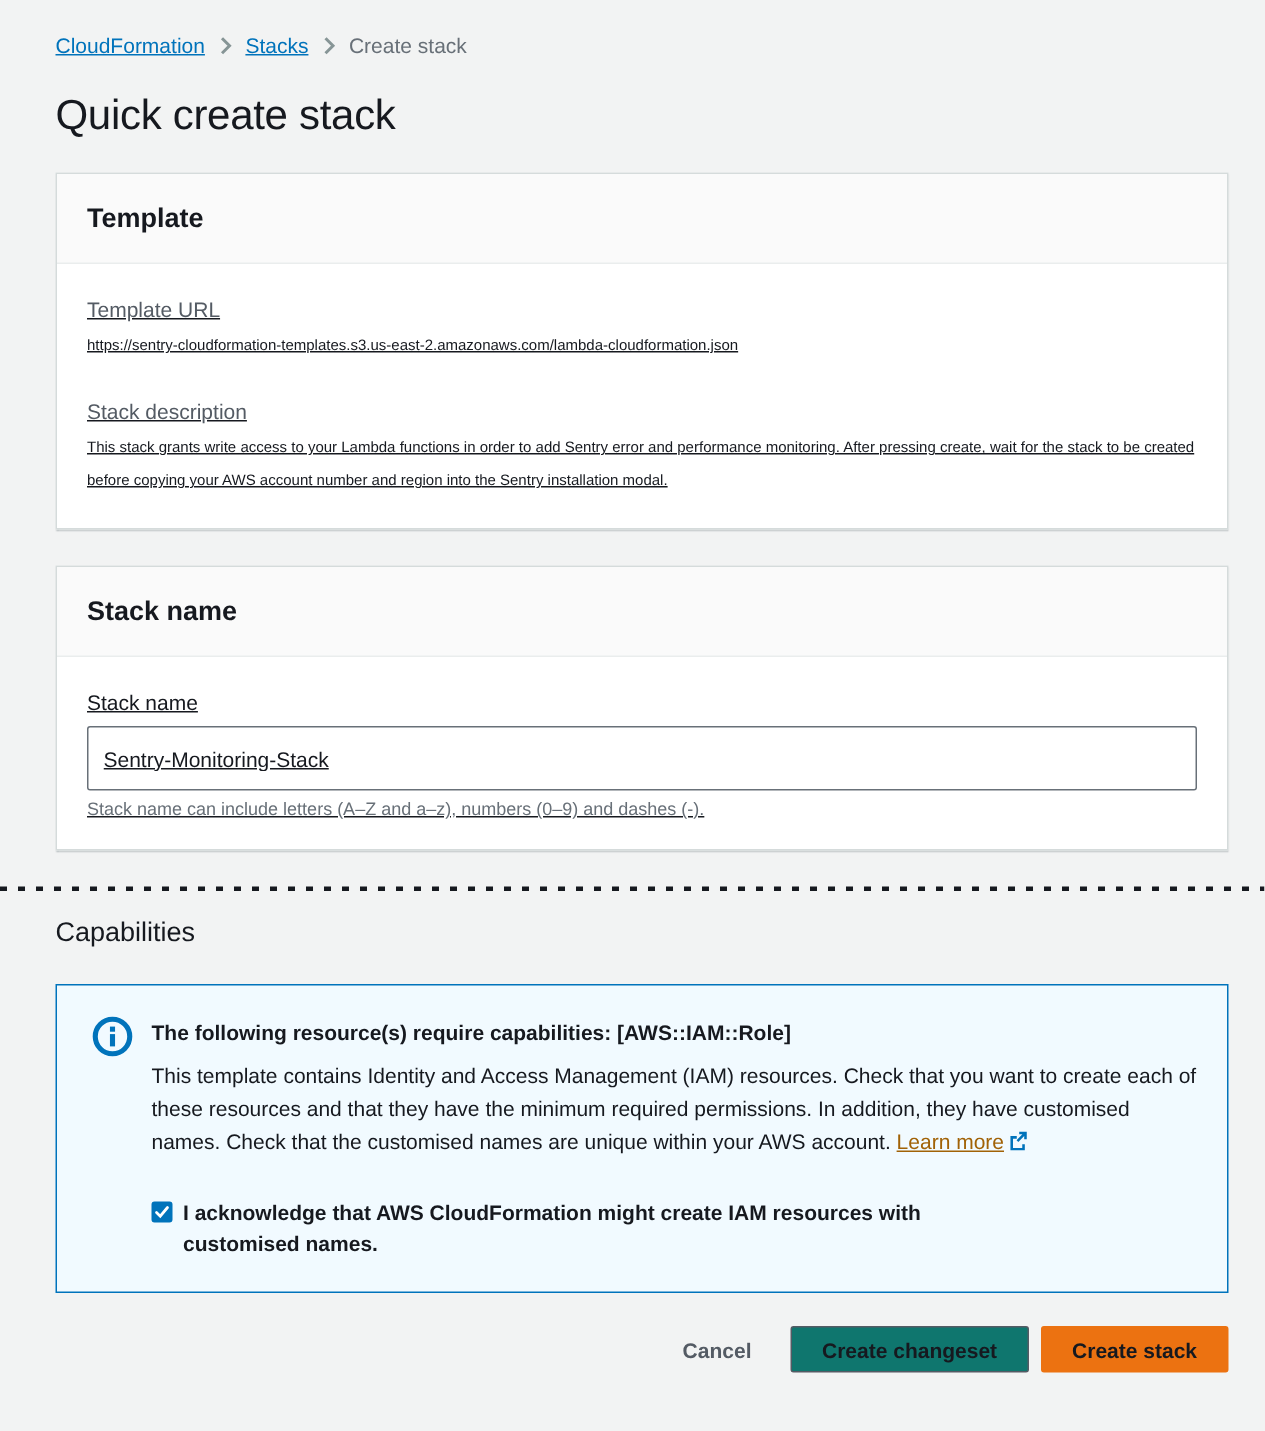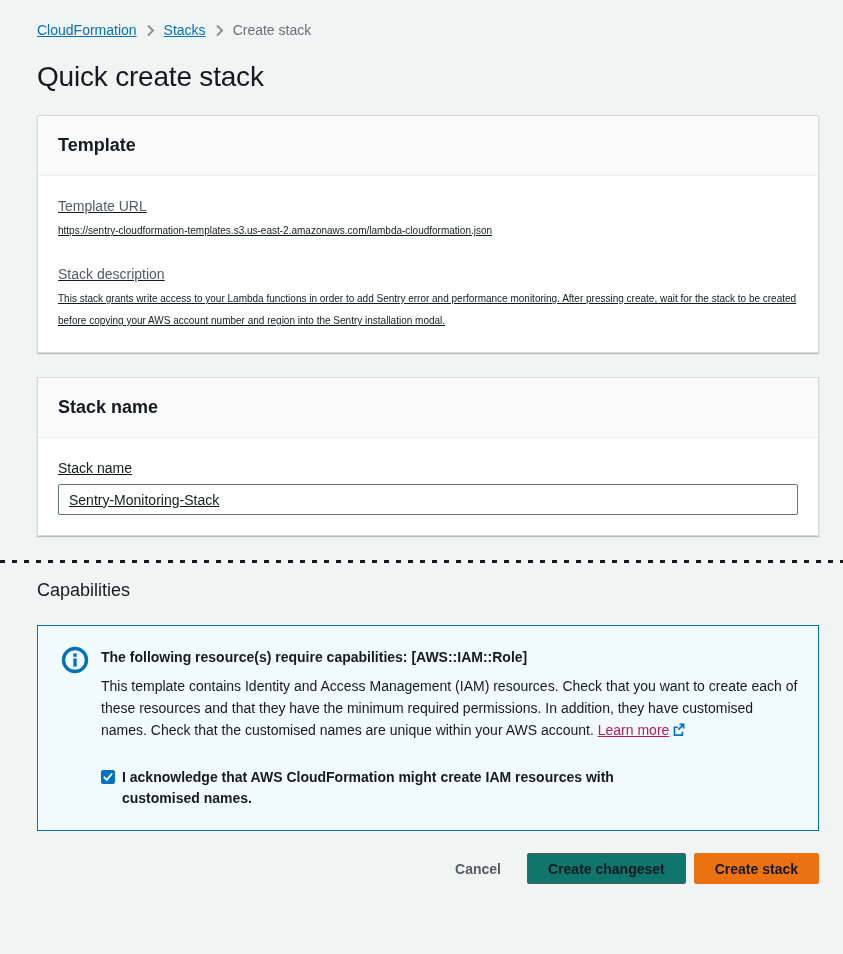--- a/index.html
+++ b/index.html
@@ -38,21 +38,21 @@
   .panel-body { padding: 20px; text-decoration: underline; }
   .field-label { font-size: 14px; color: #545b64; line-height: 20px; }
   .field-value { font-size: 10px; color: #16191f; line-height: 22px; margin-top: 4px; }
   .field + .field { margin-top: 22px; }
 
   
   .input-label { font-size: 14px; color: #16191f; line-height: 20px; }
   .text-input {
     display: block;
     width: 100%;
-    height: 31px;
+    height: 43px;
     margin-top: 6px;
     padding: 0 10px;
     font-family: "Liberation Sans", sans-serif;
     font-size: 14px;
     color: #16191f;
     background: #fff;
     border: 1px solid #687078;
     border-radius: 2px;
     outline: none;
   }
@@ -75,21 +75,21 @@
     border: 1px solid #0073bb;
     border-radius: 0;
     display: flex;
     align-items: flex-start;
     padding: 22px 20px 21px 23px;
   }
   .alert-icon { flex: 0 0 auto; margin-right: 12px; margin-top: -2px; }
   .alert-content { flex: 1 1 auto; }
   .alert-title { font-size: 14px; font-weight: 700; color: #16191f; line-height: 18px; }
   .alert-body { font-size: 14px; color: #16191f; line-height: 22px; margin-top: 9px; }
-  .alert-body a { color: #be185d; text-decoration: underline; cursor: pointer; }
+  .alert-body a { color: #a16207; text-decoration: underline; cursor: pointer; }
   .ext-icon { display: inline-block; vertical-align: -1px; margin-left: 3px; }
 
   .checkbox-row { display: flex; align-items: flex-start; margin-top: 25px; }
   .checkbox {
     flex: 0 0 auto;
     width: 14px; height: 14px;
     background: #0073bb;
     border: 1px solid #0073bb;
     border-radius: 2px;
     display: inline-flex;
@@ -154,20 +154,21 @@
     </div>
   </section>
 
   <section class="panel" style="margin-top:24px;">
     <div class="panel-header">
       <h2>Stack name</h2>
     </div>
     <div class="panel-body">
       <label class="input-label">Stack name</label>
       <input class="text-input" type="text" value="Sentry-Monitoring-Stack" style="">
+      <div class="input-hint">Stack name can include letters (A–Z and a–z), numbers (0–9) and dashes (-).</div>
     </div>
   </section>
 
 </div>
 
 <div class="dashed-divider"></div>
 
 <div class="content">
 
   <h2 class="capabilities-heading">Capabilities</h2>

